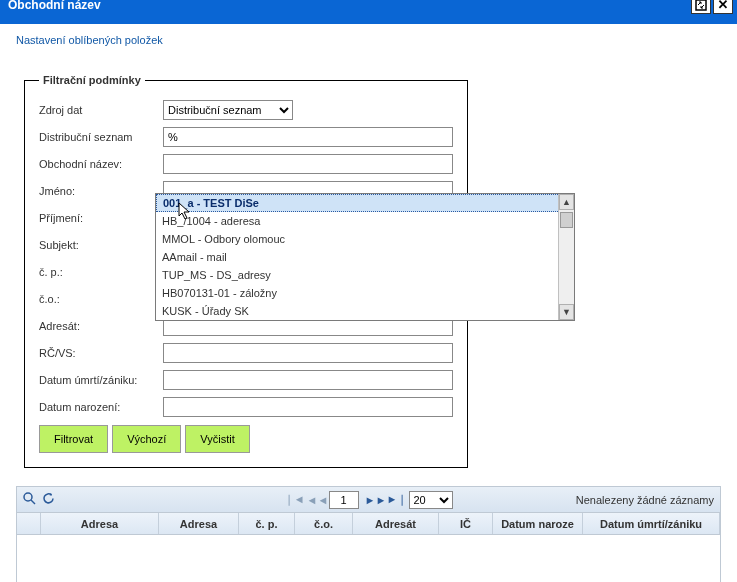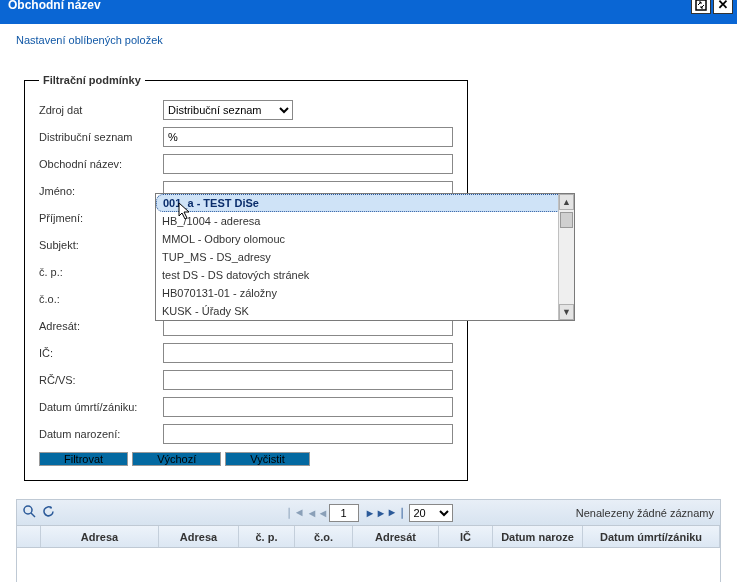--- a/index.html
+++ b/index.html
@@ -73,24 +73,24 @@
   .row .small-input { width: 120px; }
   select.sel {
     height: 20px;
     border: 1px solid #888;
     font-size: 11px;
     width: 130px;
     background: #fff;
   }
   .btnrow { margin-top: 8px; display: flex; gap: 4px; }
   .btn {
-    height: 14px;
-    padding: 0 24px;
+    height: 28px;
+    padding: 0 14px;
     border: 1px solid #999;
-    background: #0369a1;
+    background: #bef264;
     font-size: 11px;
     cursor: pointer;
   }
   
   .dropdown-list {
     position: absolute;
     left: 155px;
     top: 193px;
     width: 420px;
     background: #fff;
@@ -112,21 +112,20 @@
   .dropdown-list .scroll-up{top:0;} .dropdown-list .scroll-down{bottom:0;}
   .dropdown-list .scroll-thumb{
     position:absolute; left:1px; right:1px; top:18px; height:16px;
     background:#d0d0d0; border:1px solid #999;
   }
   .dd-item {
     padding: 2px 6px; height: 18px;
     display:flex; align-items:center;
     color: #333;
     cursor: pointer;
-    border-radius: 7px;
   }
   .dd-item:first-child {
     background: #cfe3f7;
     color: #0a2d6b;
     border: 1px dotted #2a5aa0;
     font-weight: bold;
   }
   .cursor-arrow {
     position:absolute; left: 178px; top: 202px; z-index: 60;
     pointer-events:none;
@@ -231,24 +230,20 @@
   </div>
   <div class="row">
     <span class="lbl">č.o.:</span>
     <input class="txt small-input" value="" style="">
   </div>
   <div class="row">
     <span class="lbl">Adresát:</span>
     <input class="txt" value="" style="">
   </div>
   <div class="row">
-    <span class="lbl">IČ:</span>
-    <input class="txt small-input" value="" style="">
-  </div>
-  <div class="row">
     <span class="lbl">RČ/VS:</span>
     <input class="txt small-input" value="" style="">
   </div>
   <div class="row">
     <span class="lbl">Datum úmrtí/zániku:</span>
     <input class="txt small-input" value="" style="">
   </div>
   <div class="row">
     <span class="lbl">Datum narození:</span>
     <input class="txt small-input" value="" style="">
@@ -259,22 +254,22 @@
     <button class="btn">Výchozí</button>
     <button class="btn">Vyčistit</button>
   </div>
 </fieldset>
 
 
 <div class="dropdown-list">
   <div class="dd-item">001_a - TEST DiSe</div>
   <div class="dd-item">HB_/1004 - aderesa</div>
   <div class="dd-item">MMOL - Odbory olomouc</div>
+  <div class="dd-item">AAmail - mail</div>
   <div class="dd-item">TUP_MS - DS_adresy</div>
-  <div class="dd-item">test DS - DS datových stránek</div>
   <div class="dd-item">HB070131-01 - záložny</div>
   <div class="dd-item">KUSK - Úřady SK</div>
   <div class="scrollbar">
     <div class="scroll-up">▲</div>
     <div class="scroll-thumb"></div>
     <div class="scroll-down">▼</div>
   </div>
 </div>
 
 <svg class="cursor-arrow" width="16" height="20">

